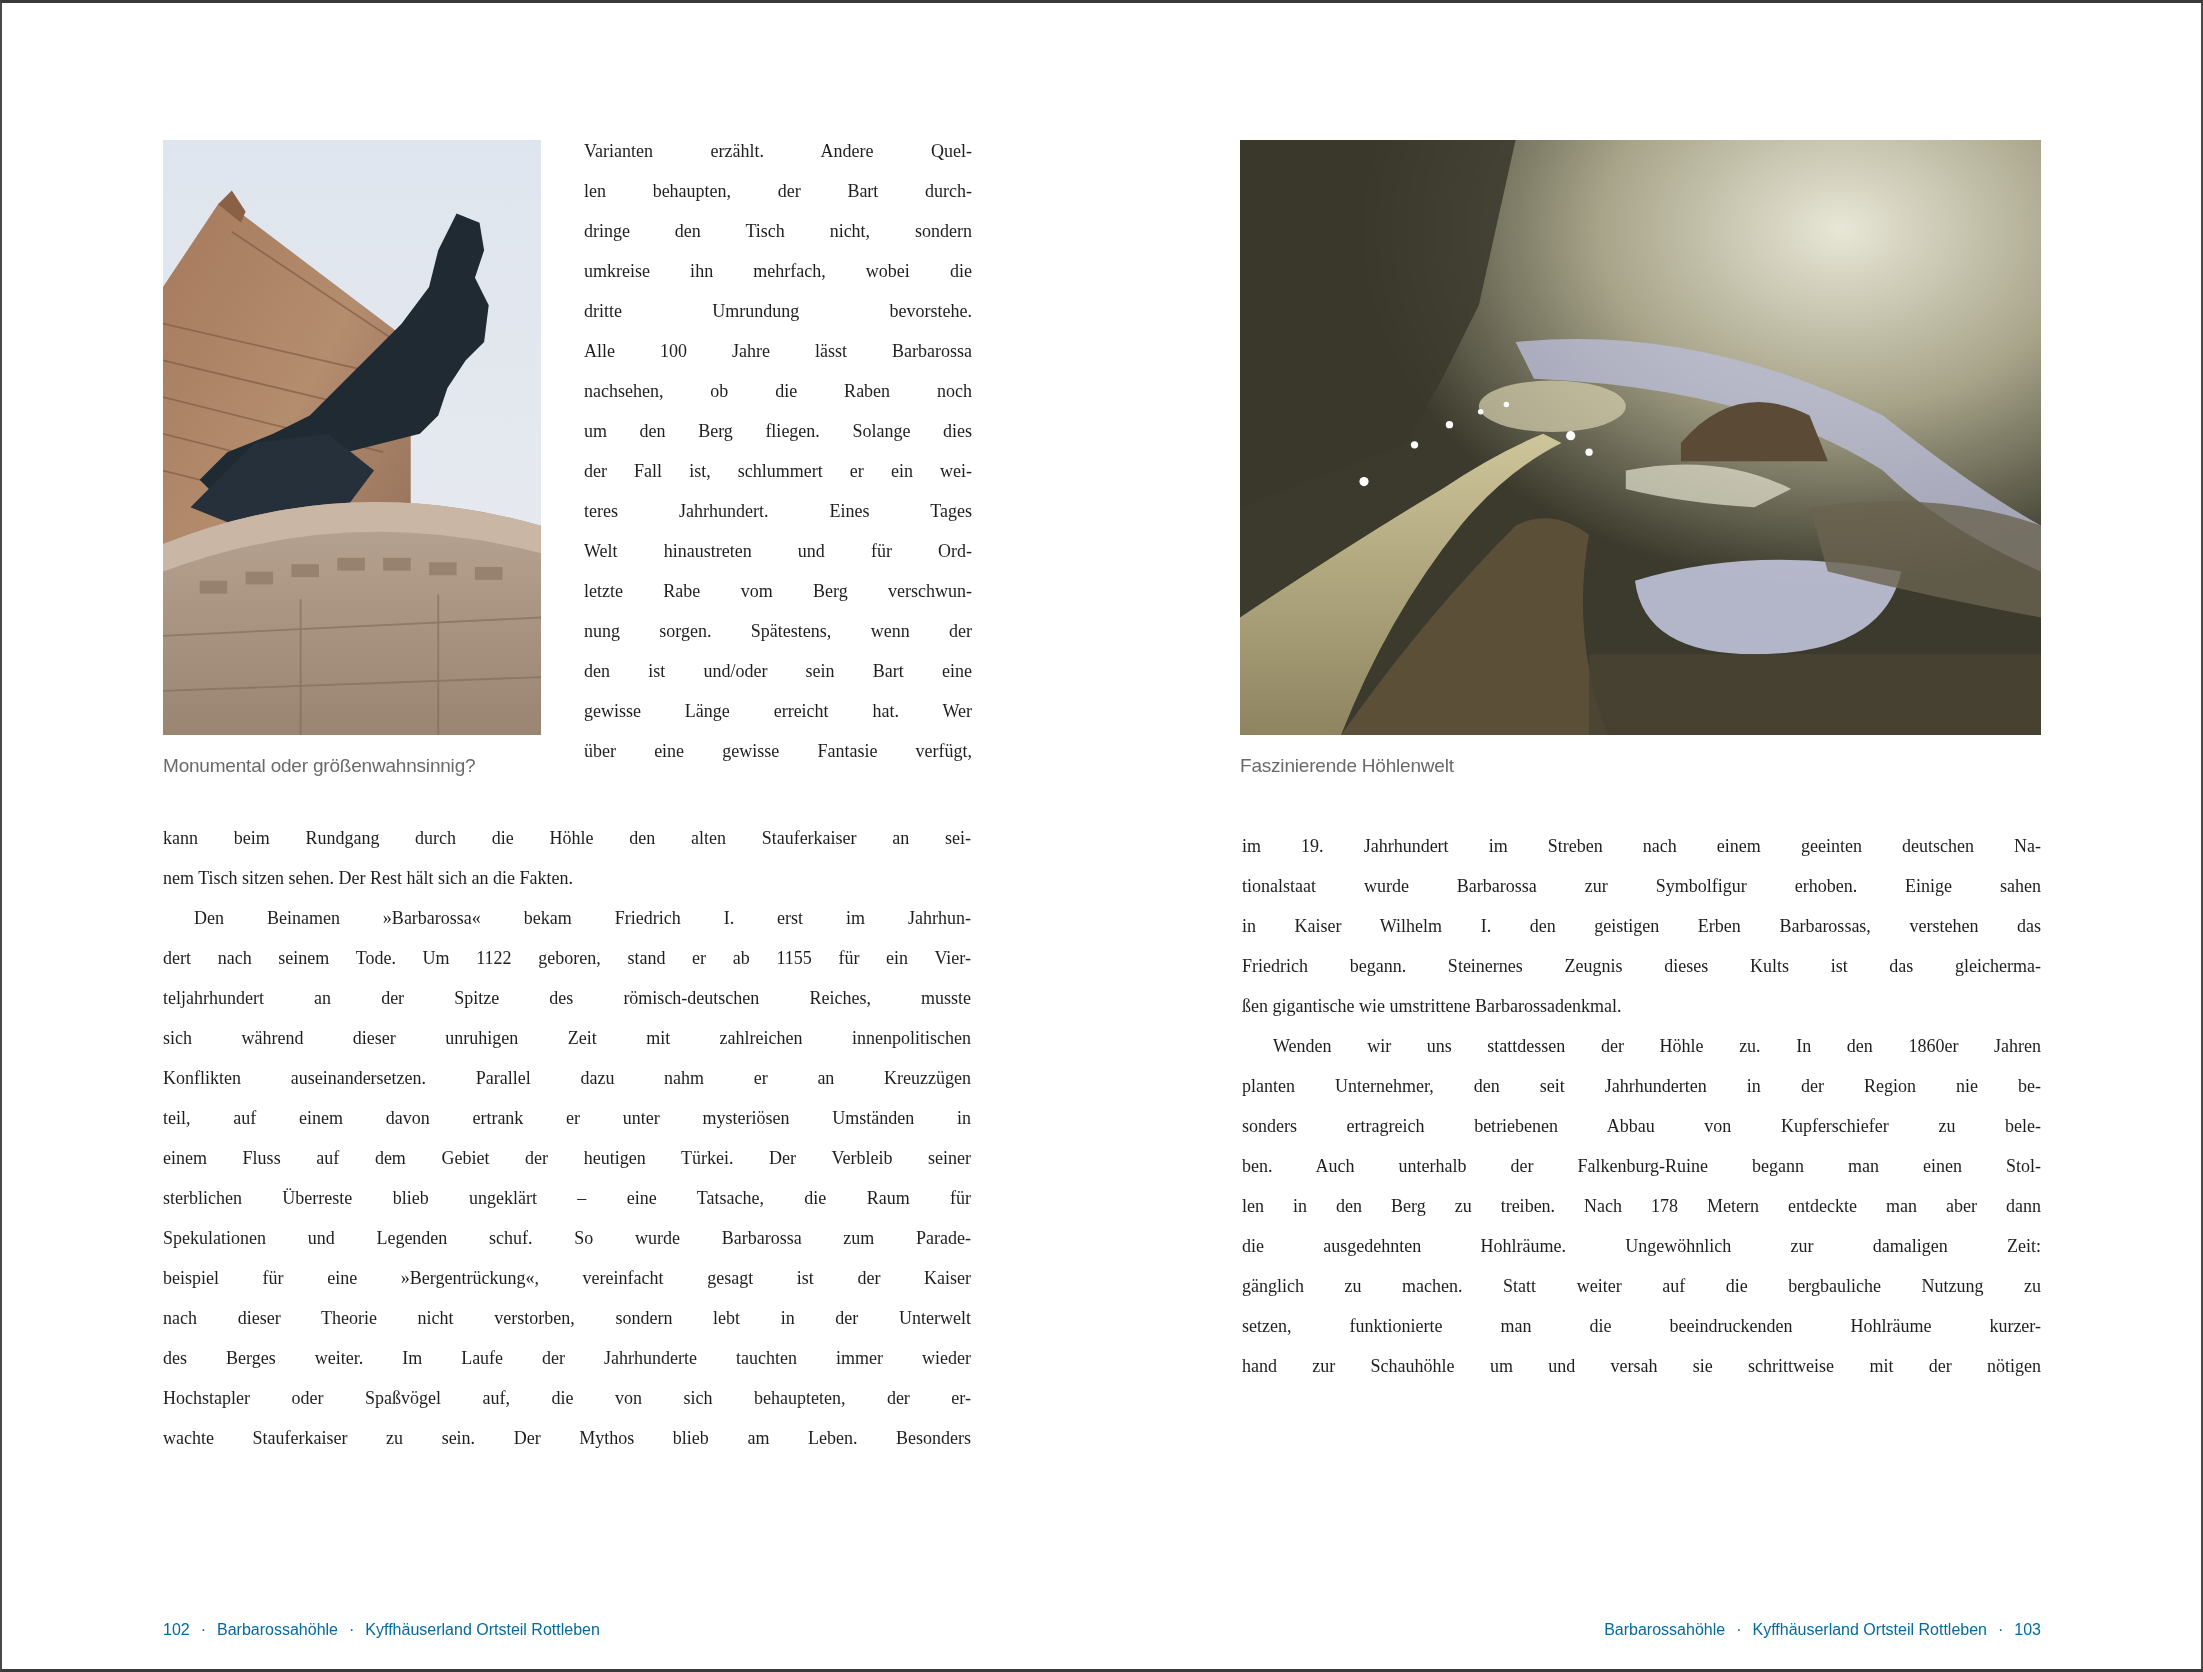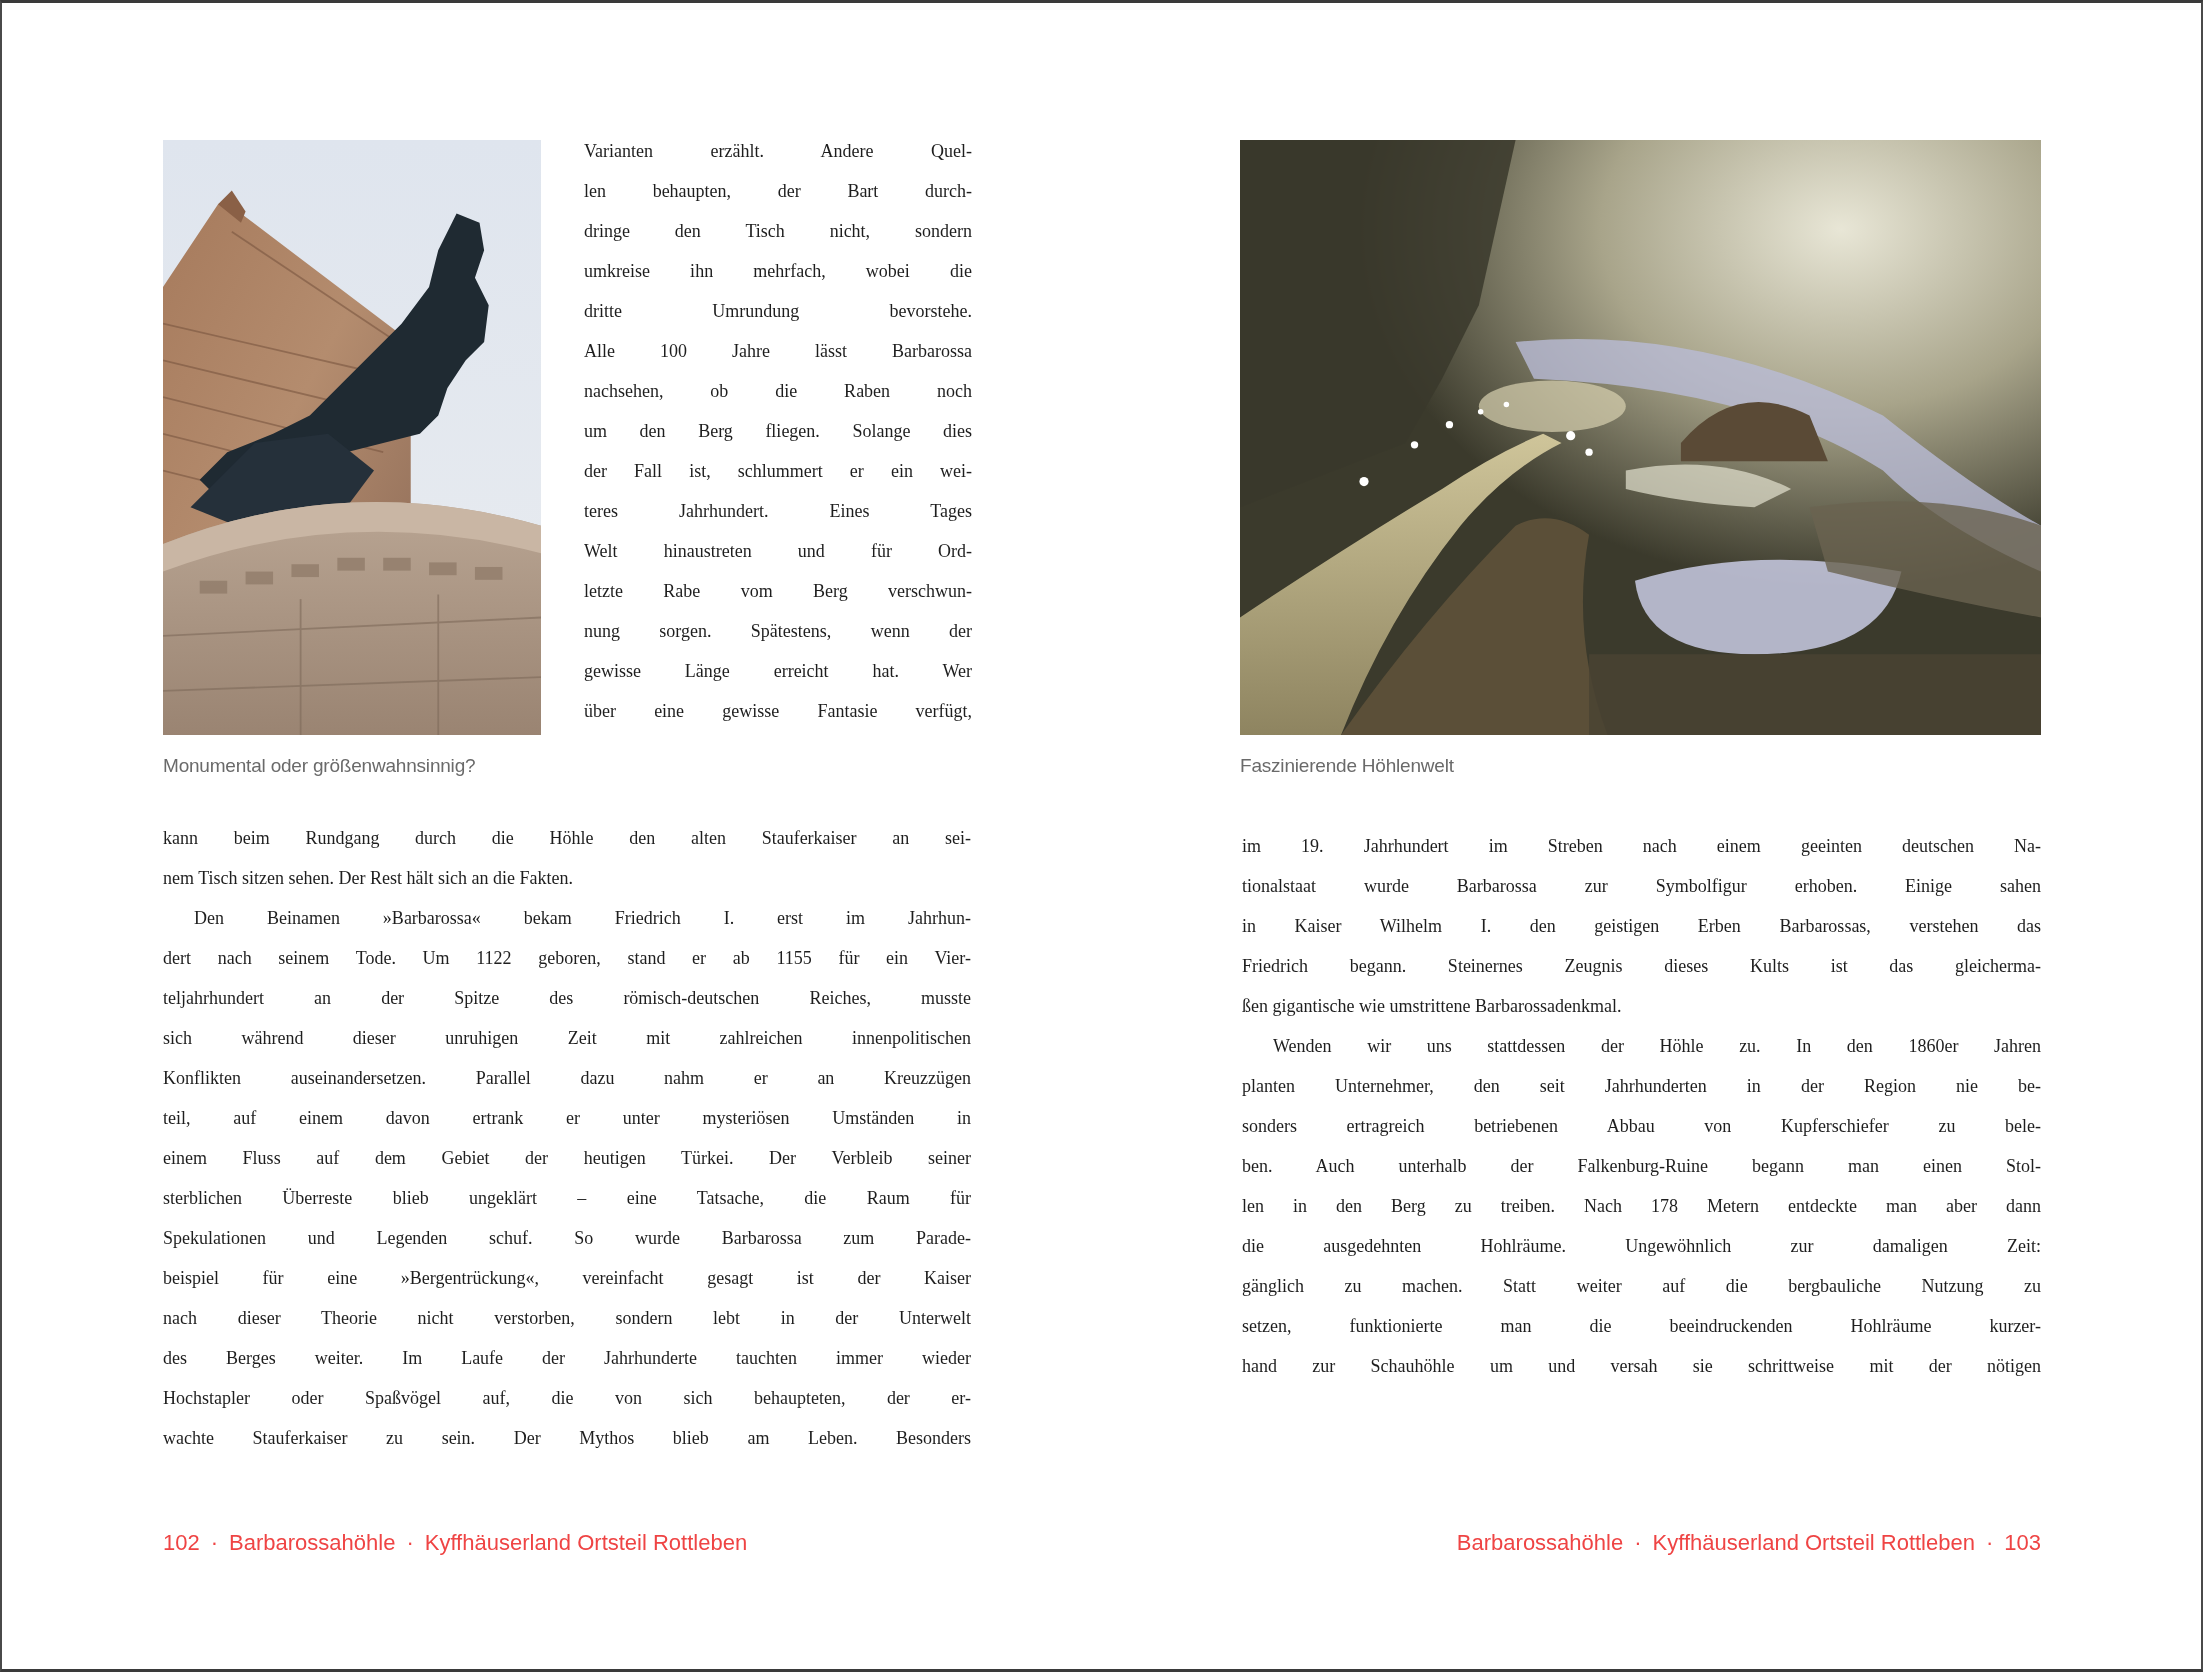--- a/index.html
+++ b/index.html
@@ -43,24 +43,24 @@
     font-size: 18px;
     white-space: nowrap;
     text-align: justify;
     text-align-last: justify;
     overflow: hidden;
   }
   .line.last { text-align-last: left; }
   .line.indent { text-indent: 31px; }
 
   .footer {
-    position: absolute; top: 1530px;
+    position: absolute; top: 1621px;
     font-family: "Liberation Sans", "DejaVu Sans", sans-serif;
-    font-size: 22px;
-    color: #ef4444;
+    font-size: 16px;
+    color: #0369a1;
     white-space: nowrap;
   }
   .footer .sep { margin: 0 11px; }
 </style>
 </head>
 <body>
 
 <div class="frame"></div>
 
 <div class="page left">
@@ -127,20 +127,21 @@
     <span class="line">umkreise ihn mehrfach, wobei die</span>
     <span class="line">dritte Umrundung bevorstehe.</span>
     <span class="line">Alle 100 Jahre lässt Barbarossa</span>
     <span class="line">nachsehen, ob die Raben noch</span>
     <span class="line">um den Berg fliegen. Solange dies</span>
     <span class="line">der Fall ist, schlummert er ein wei-</span>
     <span class="line">teres Jahrhundert. Eines Tages</span>
     <span class="line">Welt hinaustreten und für Ord-</span>
     <span class="line">letzte Rabe vom Berg verschwun-</span>
     <span class="line">nung sorgen. Spätestens, wenn der</span>
+    <span class="line">den ist und/oder sein Bart eine</span>
     <span class="line">gewisse Länge erreicht hat. Wer</span>
     <span class="line">über eine gewisse Fantasie verfügt,</span>
   </div>
 
   <div class="textblock" style="left:163px; top:818px; width:808px;">
     <span class="line">kann beim Rundgang durch die Höhle den alten Stauferkaiser an sei-</span>
     <span class="line last">nem Tisch sitzen sehen. Der Rest hält sich an die Fakten.</span>
     <span class="line indent">Den Beinamen »Barbarossa« bekam Friedrich I. erst im Jahrhun-</span>
     <span class="line">dert nach seinem Tode. Um 1122 geboren, stand er ab 1155 für ein Vier-</span>
     <span class="line">teljahrhundert an der Spitze des römisch-deutschen Reiches, musste</span>

